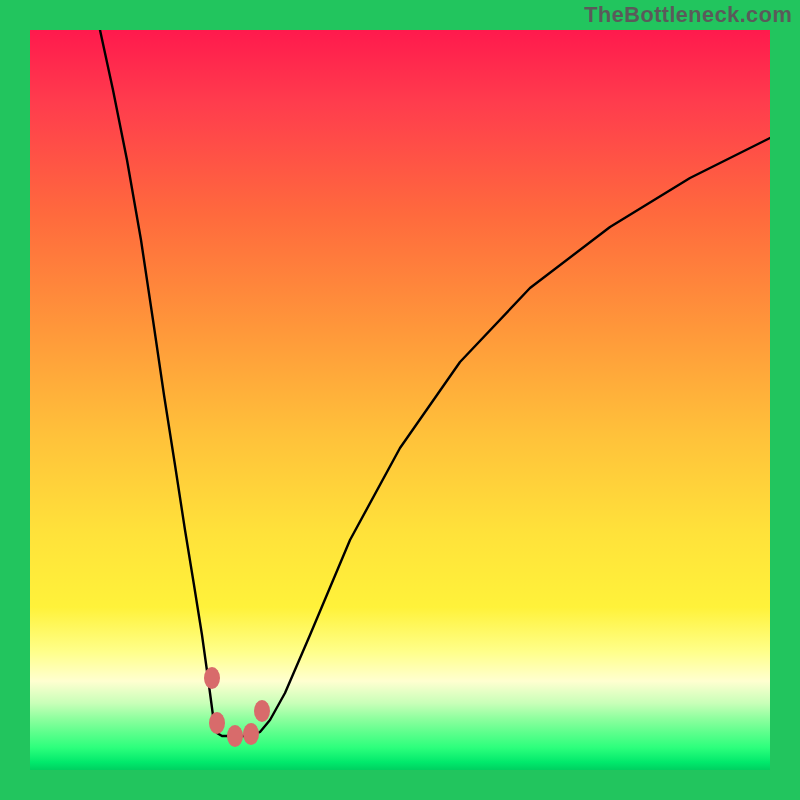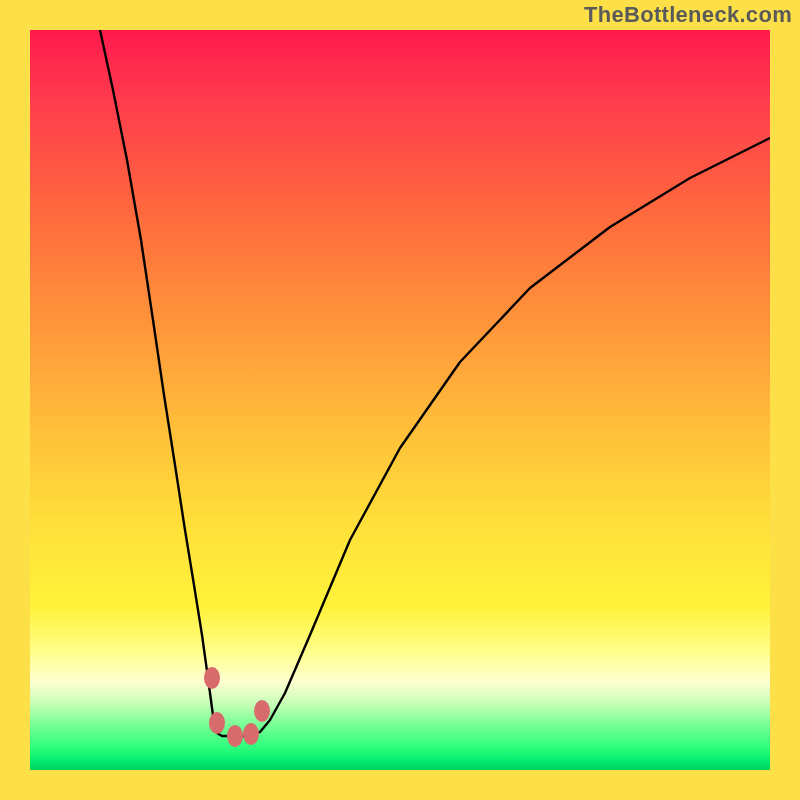--- a/index.html
+++ b/index.html
@@ -6,21 +6,21 @@
     margin: 0;
     padding: 0;
     width: 800px;
     height: 800px;
     background: #000;
     overflow: hidden;
   }
   .outer {
     width: 800px;
     height: 800px;
-    background: #fde047;
+    background: #22c55e;
     position: relative;
   }
   .plot {
     position: absolute;
     left: 30px;
     top: 30px;
     width: 740px;
     height: 740px;
     background: linear-gradient(
       to bottom,

